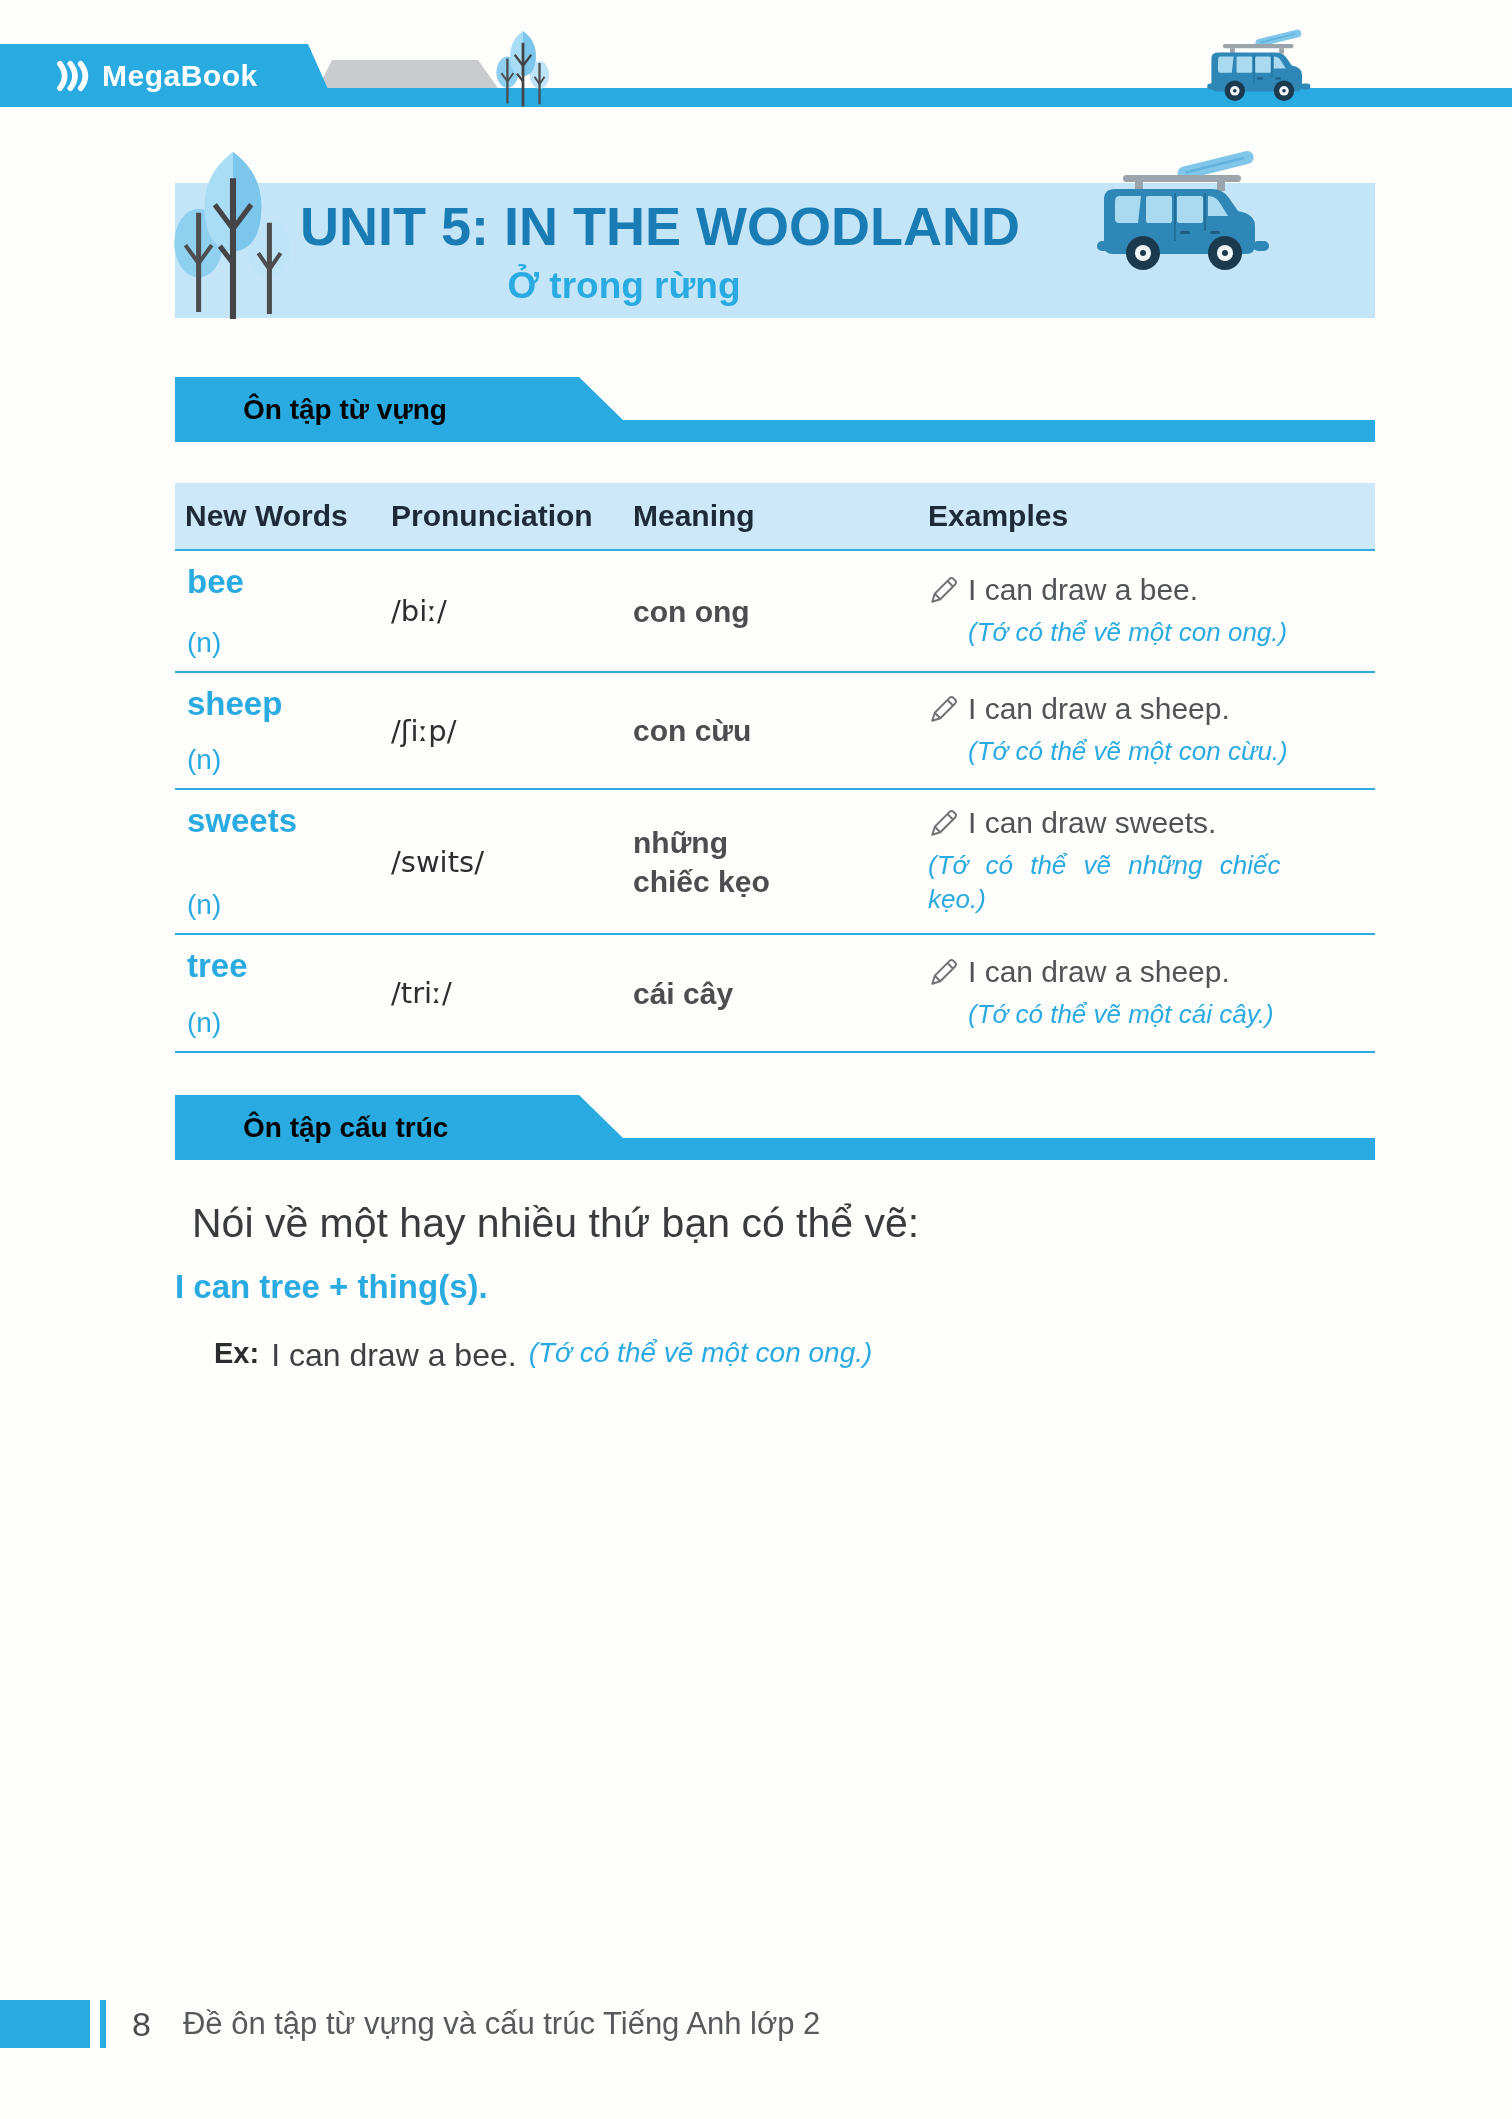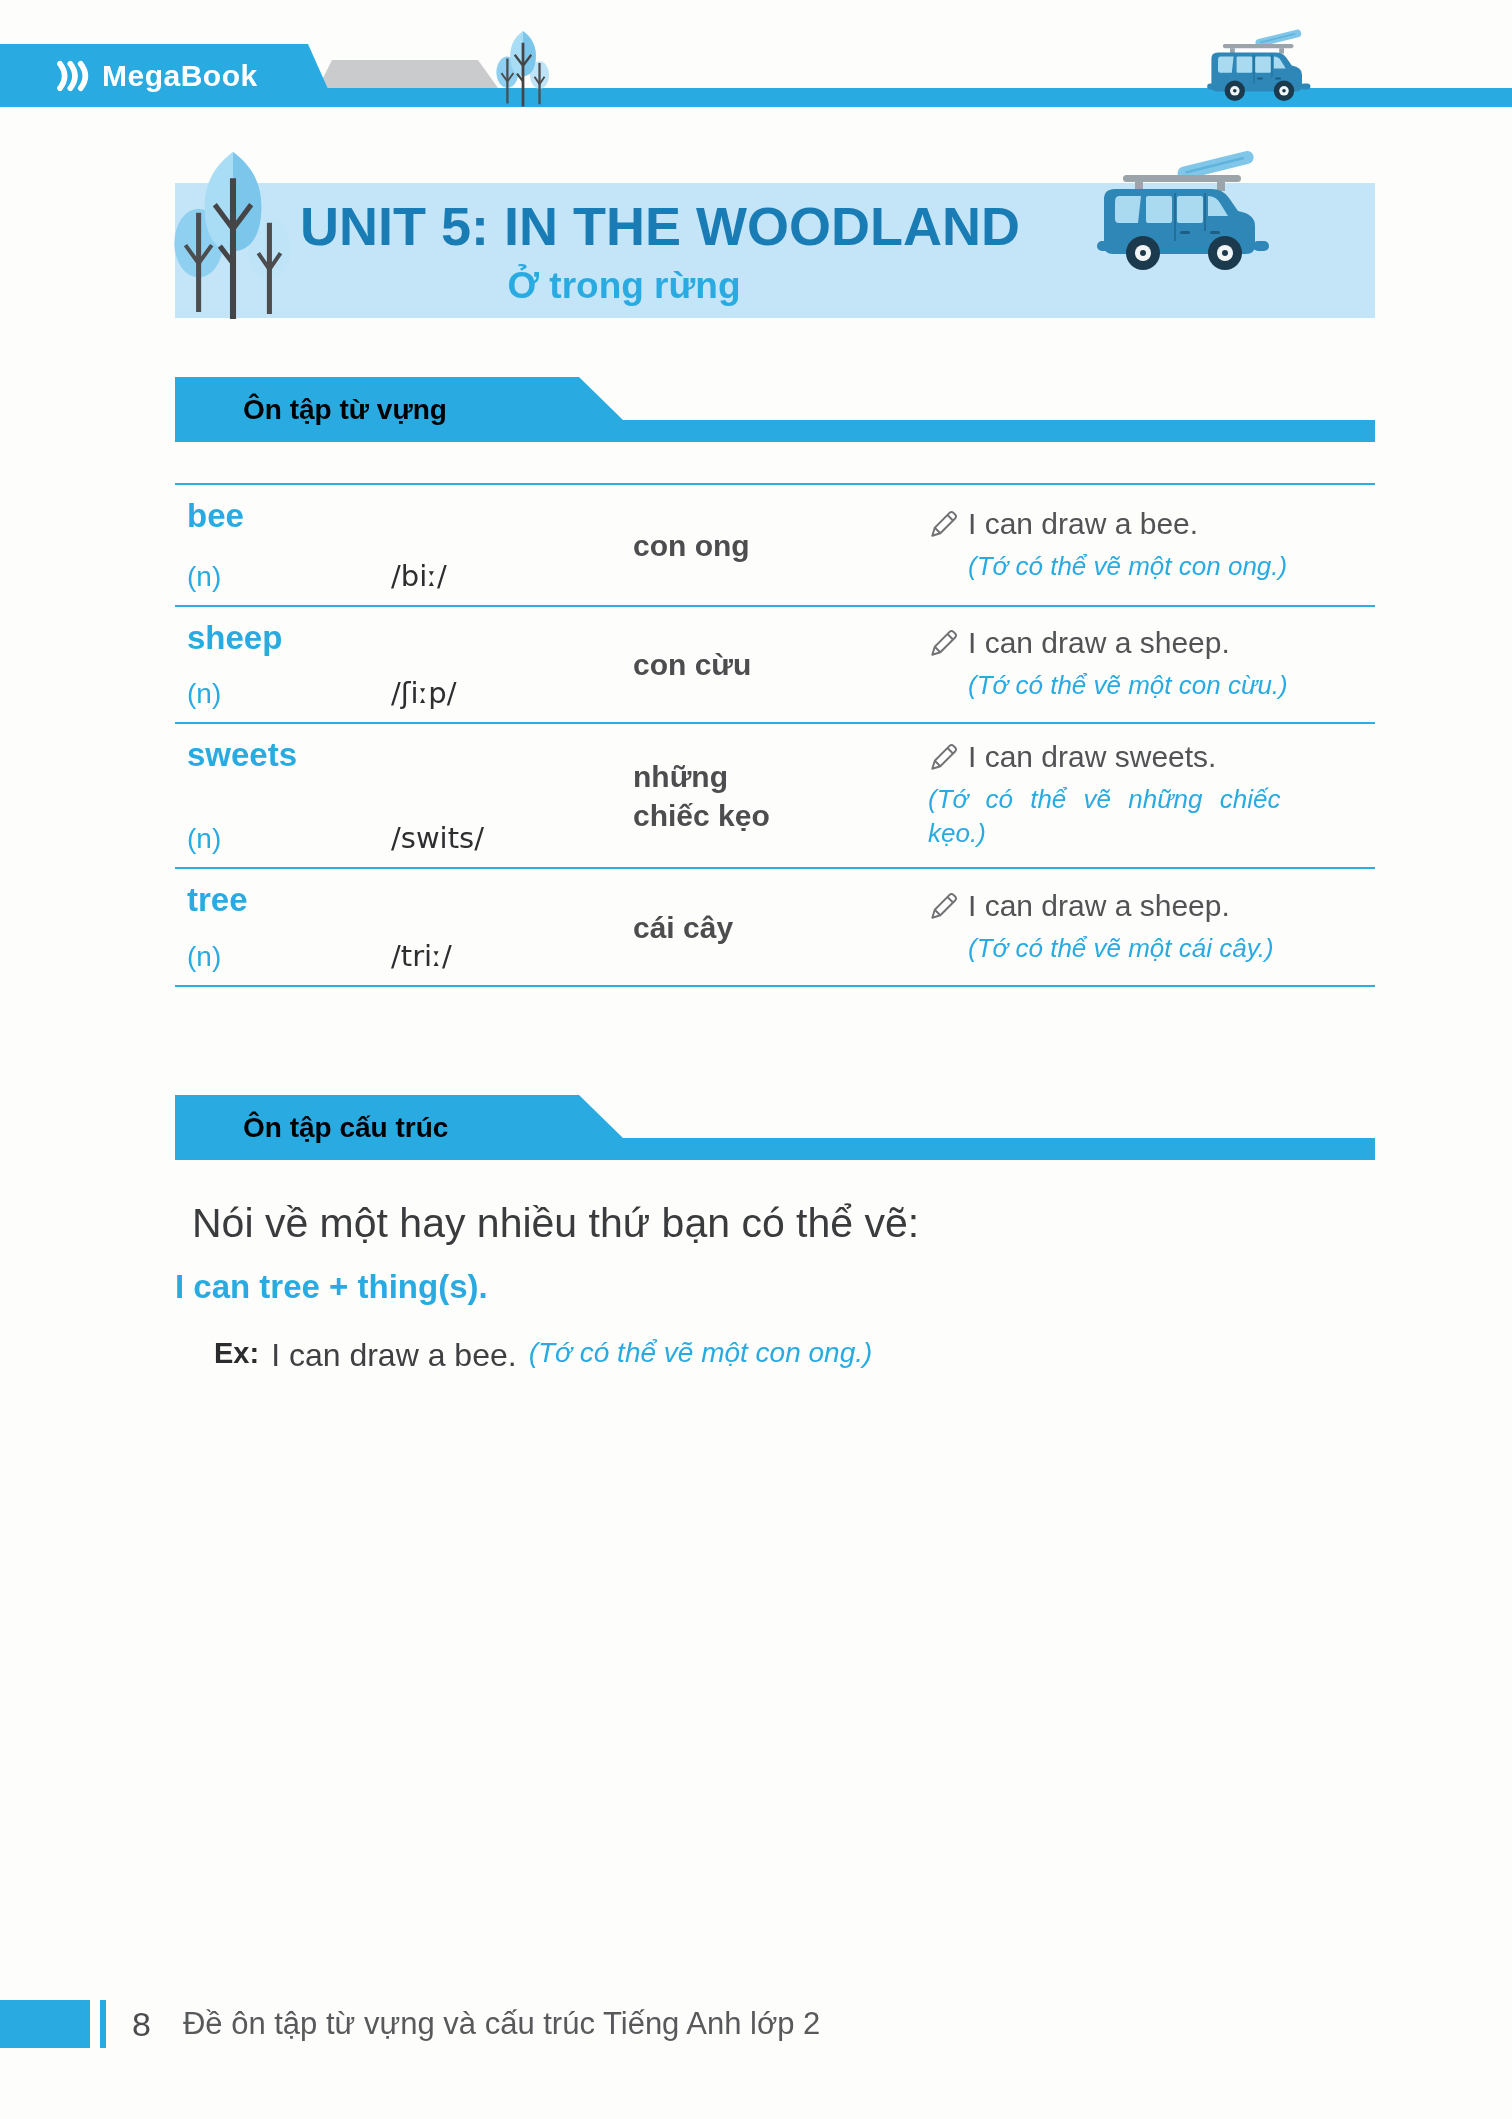--- a/index.html
+++ b/index.html
@@ -48,21 +48,21 @@
   .hc4{width:455px;padding-left:8px;}
   .vrow{display:flex;border-top:2px solid var(--divider);padding:12px 0;}
   .vrows .vrow:last-child{border-bottom:2px solid var(--divider);}
   .vrows .vrow:nth-child(1){min-height:122px}
   .vrows .vrow:nth-child(2){min-height:117px}
   .vrows .vrow:nth-child(3){min-height:145px}
   .vrows .vrow:nth-child(4){min-height:120px}
   .c1{width:210px;padding-left:12px;display:flex;flex-direction:column;justify-content:space-between;}
   .word{color:var(--blue);font-weight:bold;font-size:33px;}
   .pos{color:var(--blue);font-size:28px;}
-  .c2{width:240px;padding-left:6px;display:flex;align-items:flex-end;}
+  .c2{width:240px;padding-left:6px;display:flex;align-items:center;}
   .pron{font-family:"DejaVu Sans",sans-serif;font-size:29px;color:#2E2E30;}
   .c3{width:295px;padding-left:8px;display:flex;align-items:center;}
   .meaning{font-weight:bold;font-size:30px;color:var(--meaning);white-space:pre-line;line-height:1.3;}
   .c4{width:455px;padding-left:8px;display:flex;flex-direction:column;justify-content:center;}
   .ex-line{display:flex;align-items:center;gap:8px;color:#525355;font-size:30px;}
   .pencil svg{width:32px;height:32px;display:block;}
   .trans{margin-top:9px;padding-left:40px;color:var(--blue);font-style:italic;font-size:26px;
          white-space:pre-line;line-height:1.3;}
   .trans.just{padding-left:0;word-spacing:10px;}
 
@@ -114,20 +114,26 @@
     <svg class="banner-car" viewBox="0 0 200 135">
         <use href="#sym-car"></use>
       </svg>
   </section>
 
   <div class="sec-banner vocab-banner">
     <span>Ôn tập từ vựng</span>
   </div>
 
   <div class="vtable">
+    <div class="vhead">
+      <span class="hc1">New Words</span>
+      <span class="hc2">Pronunciation</span>
+      <span class="hc3">Meaning</span>
+      <span class="hc4">Examples</span>
+    </div>
     <div class="vrows" id="vrows">
     <div class="vrow">
       <div class="c1">
         <span class="word">bee</span>
         <span class="pos">(n)</span>
       </div>
       <div class="c2">
         <span class="pron">/biː/</span>
       </div>
       <div class="c3">

